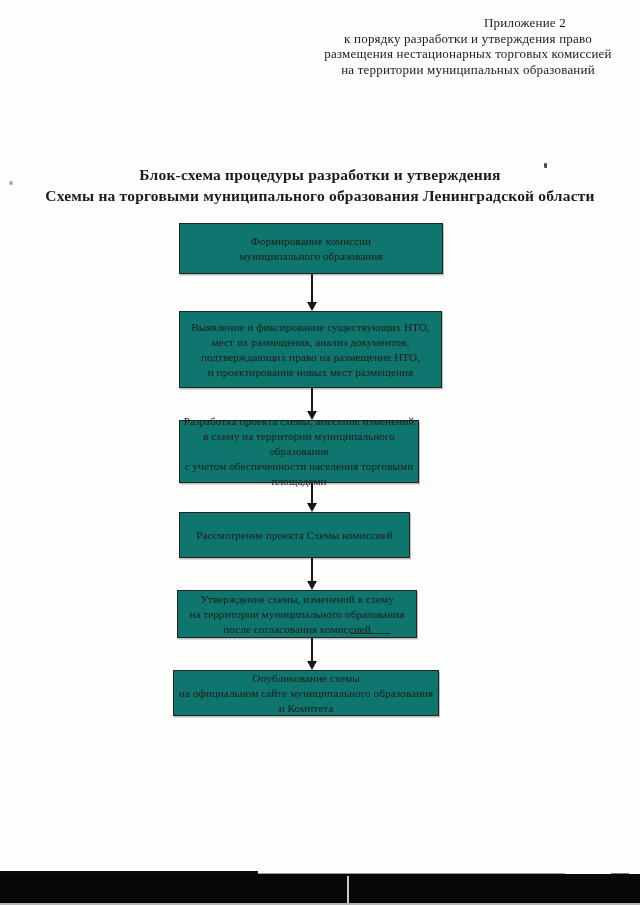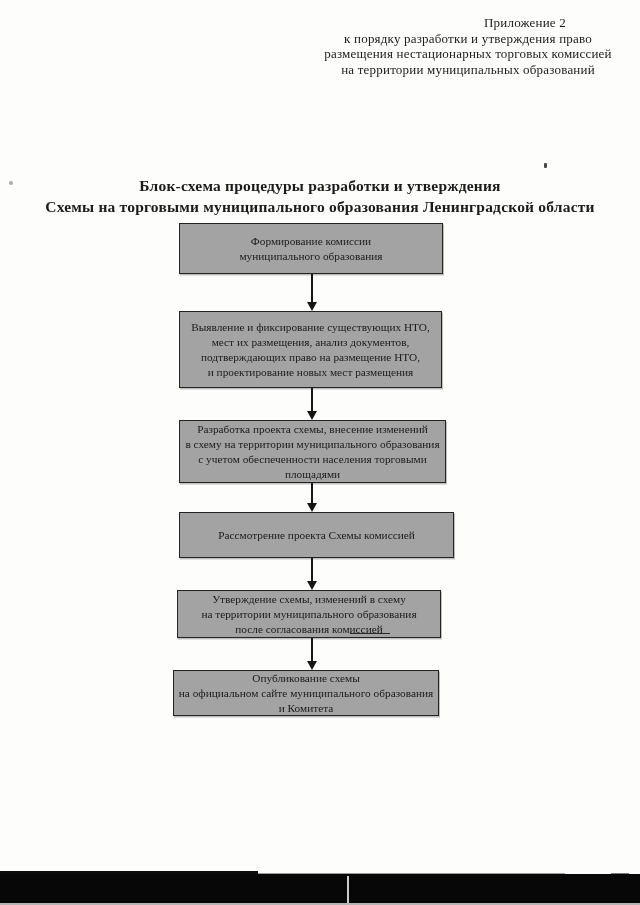--- a/index.html
+++ b/index.html
@@ -11,36 +11,35 @@
   .appendix {
     position:absolute; top:15px; left:290px; width:356px;
     text-align:center; font-size:13px; line-height:15.6px; letter-spacing:0.2px;
   }
   .appendix .line1 { position:relative; left:57px; }
   
   .doc-title {
     position:absolute; top:165px; left:0; width:640px;
     text-align:center; font-weight:bold; font-size:15.5px; line-height:20.5px;
     letter-spacing:0.2px;
-    margin-top:11px;
   }
   
   .fbox {
     position:absolute; box-sizing:border-box;
-    border:1.5px solid #232323; background:#a3a3a3;
+    border:1.5px solid #232323; background:#0f766e;
     display:flex; align-items:center; justify-content:center;
     text-align:center; font-size:11.3px; line-height:15px;
     box-shadow:1px 1.5px 0 rgba(45,45,45,0.30);
   }
   .fbox span { display:block; width:100%; white-space:pre-line; }
   .b1 { left:179px; top:223px; width:264px; height:51px; }
   .b2 { left:179px; top:311px; width:263px; height:77px;font-family:Liberation Serif, serif; }
-  .b3 { left:179px; top:420px; width:267px; height:63px; }
-  .b4 { left:179px; top:512px; width:275px; height:46px; }
-  .b5 { left:177px; top:590px; width:264px; height:48px; }
+  .b3 { left:179px; top:420px; width:240px; height:63px; }
+  .b4 { left:179px; top:512px; width:231px; height:46px; }
+  .b5 { left:177px; top:590px; width:240px; height:48px; }
   .b6 { left:173px; top:670px; width:266px; height:46px; }
   
   .arrow {
     position:absolute; left:305px; width:14px;
     display:flex; flex-direction:column; align-items:center;
   }
   .arrow .shaft { width:2px; flex:1; background:#161616; }
   .arrow .head {
     width:0; height:0;
     border-left:5px solid transparent; border-right:5px solid transparent;

